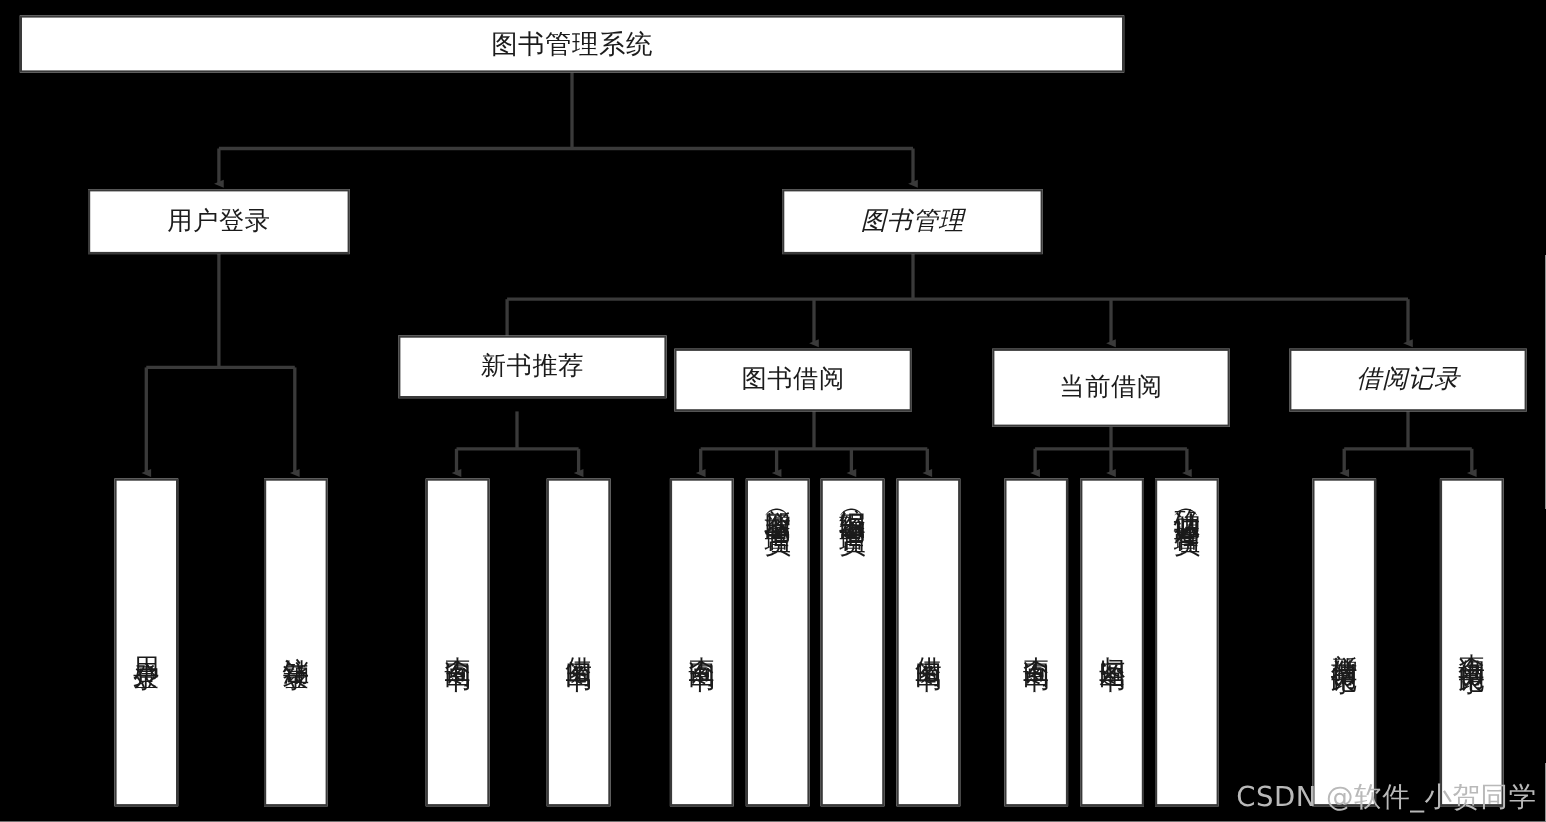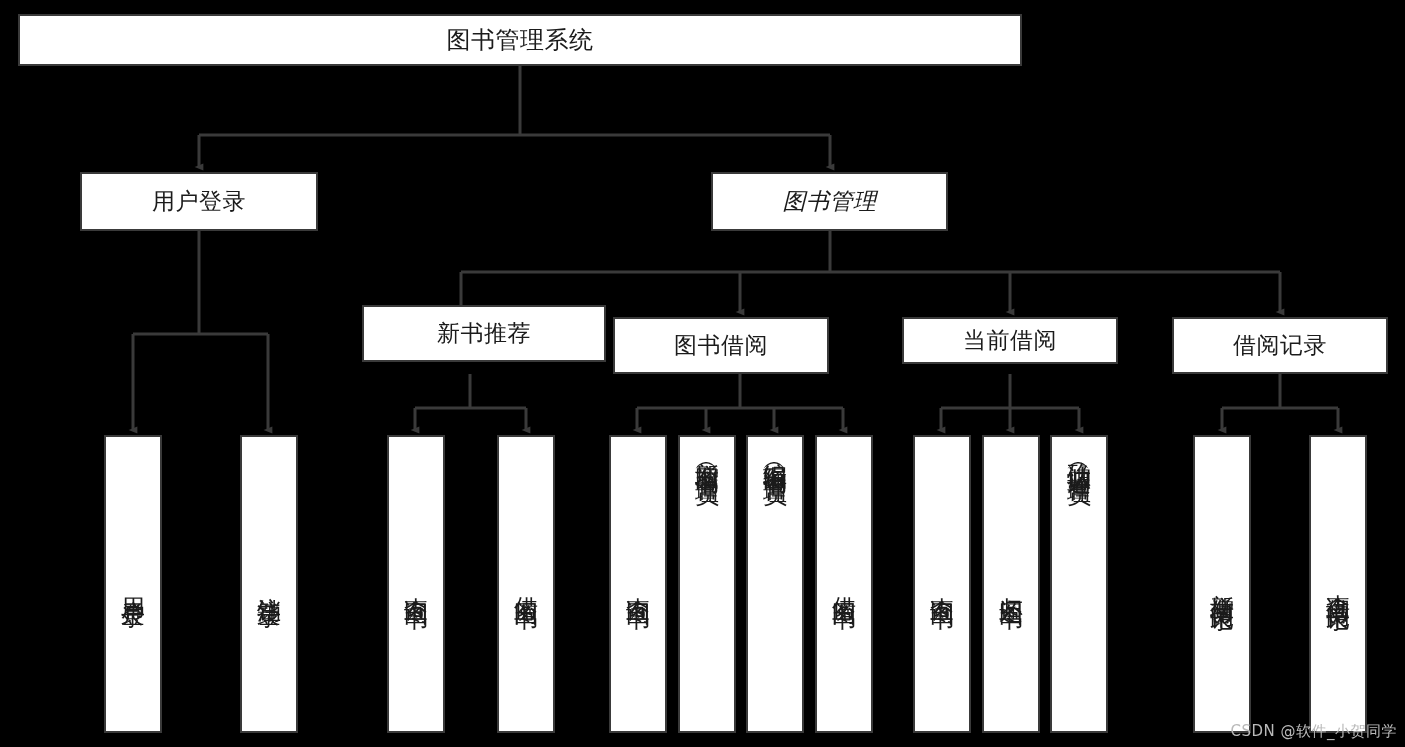--- a/index.html
+++ b/index.html
@@ -67,21 +67,21 @@
   }
   
   .node.vert.centered {
     align-items: center;
     padding-top: 0;
   }
   #watermark {
     position: absolute;
     right: 8px;
     bottom: 6px;
-    font-size: 15px;
+    font-size: 25px;
     color: #b9b9b9;
     letter-spacing: 0.5px;
     z-index: 5;
     white-space: nowrap;
   }
 </style>
 </head>
 <body>
 
 <div id="diagram-root">
@@ -149,25 +149,25 @@
   </div>
 
   <div class="node horiz" style="left:362px; top:305px; width:244px; height:57px;">
     <span class="node-label">新书推荐</span>
   </div>
 
   <div class="node horiz" style="left:613px; top:317px; width:216px; height:57px;">
     <span class="node-label">图书借阅</span>
   </div>
 
-  <div class="node horiz" style="left:902px; top:317px; width:216px; height:47px;">
+  <div class="node horiz" style="left:902px; top:317px; width:216px; height:71px;">
     <span class="node-label">当前借阅</span>
   </div>
 
-  <div class="node horiz" style="left:1172px; top:317px; width:216px; height:57px;">
+  <div class="node horiz" style="left:1172px; top:317px; width:216px; height:57px;font-style:italic;">
     <span class="node-label">借阅记录</span>
   </div>
 
   <div class="node vert centered" style="left:104px; top:435px; width:58px; height:298px;">
     <span class="node-label">用户登录</span>
   </div>
 
   <div class="node vert centered" style="left:240px; top:435px; width:58px; height:298px;">
     <span class="node-label">注销登录</span>
   </div>

